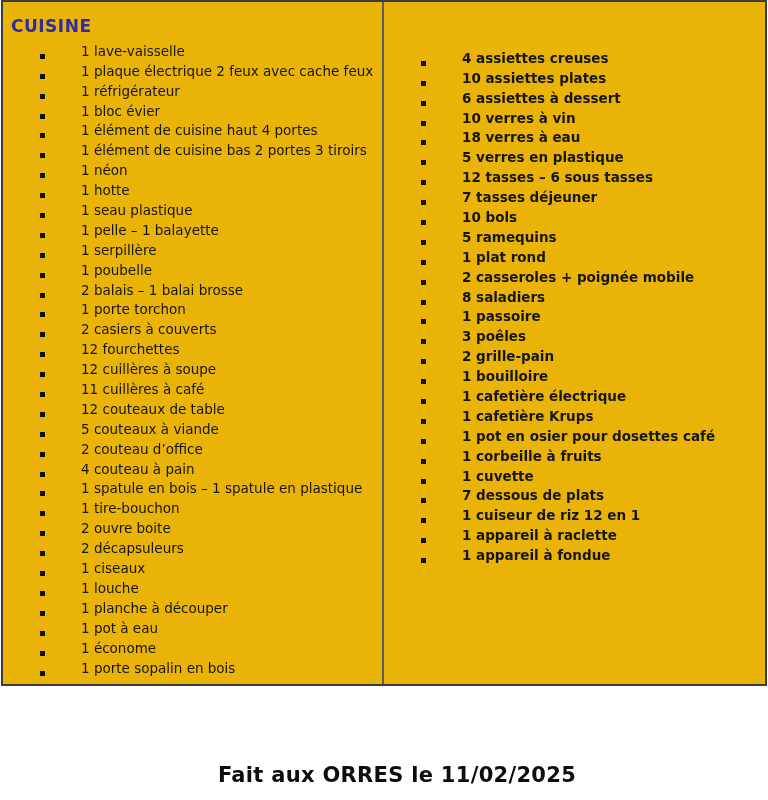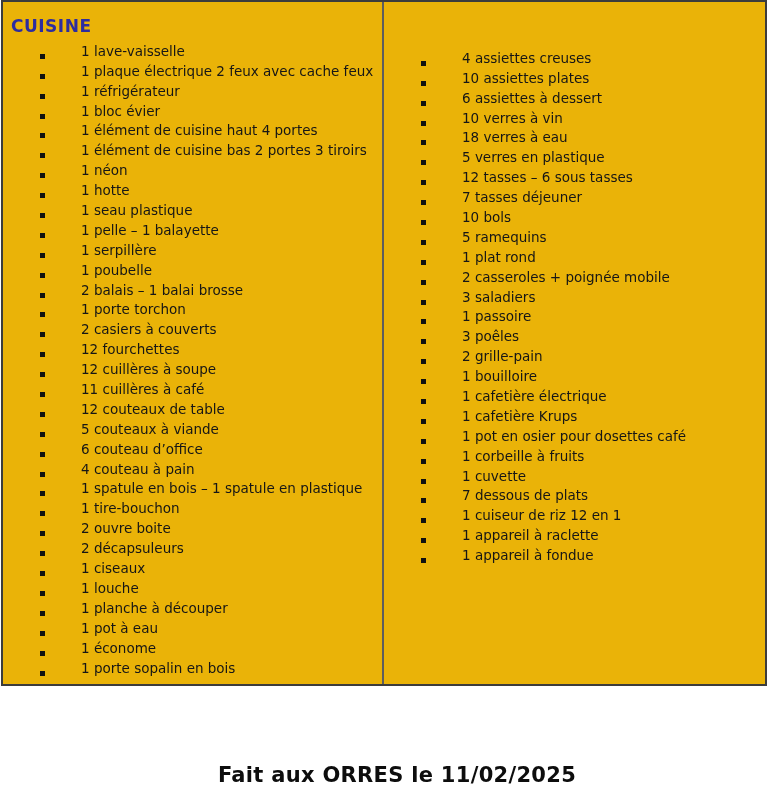--- a/index.html
+++ b/index.html
@@ -39,21 +39,21 @@
     font-weight: bold;
     letter-spacing: 0.5px;
     color: #2d2d9f;
   }
   ul.item-list {
     list-style: none;
     margin: 0;
     padding: 0;
   }
   .cell.left ul.item-list { margin-top: 3px; }
-  .cell.right ul.item-list { margin-top: 44px; }
+  .cell.right ul.item-list { margin-top: 44px; font-weight: bold; }
   ul.item-list li {
     height: 19.9px;
     display: flex;
     align-items: flex-end;
     color: #161616;
     font-size: 13.5px;
     white-space: nowrap;
     gap: 21px;
   }
   .bullet {
@@ -184,21 +184,21 @@
             <span>12 couteaux de table</span>
           </li>
 
           <li>
             <span class="bullet"></span>
             <span>5 couteaux à viande</span>
           </li>
 
           <li>
             <span class="bullet"></span>
-            <span>6 couteau d’office</span>
+            <span>2 couteau d’office</span>
           </li>
 
           <li>
             <span class="bullet"></span>
             <span>4 couteau à pain</span>
           </li>
 
           <li>
             <span class="bullet"></span>
             <span>1 spatule en bois – 1 spatule en plastique</span>
@@ -310,21 +310,21 @@
           </li>
 
 
           <li>
             <span class="bullet"></span>
             <span>2 casseroles + poignée mobile</span>
           </li>
 
           <li>
             <span class="bullet"></span>
-            <span>3 saladiers</span>
+            <span>8 saladiers</span>
           </li>
 
           <li>
             <span class="bullet"></span>
             <span>1 passoire</span>
           </li>
 
           <li>
             <span class="bullet"></span>
             <span>3 poêles</span>

